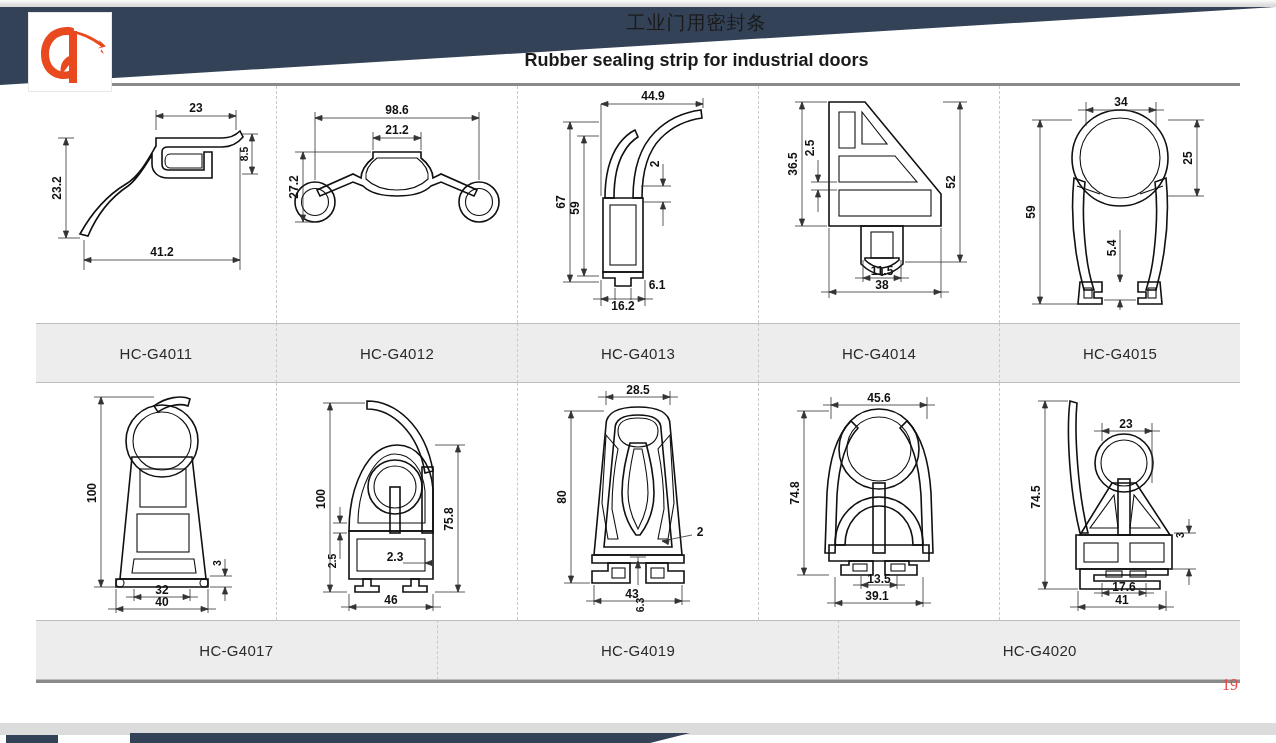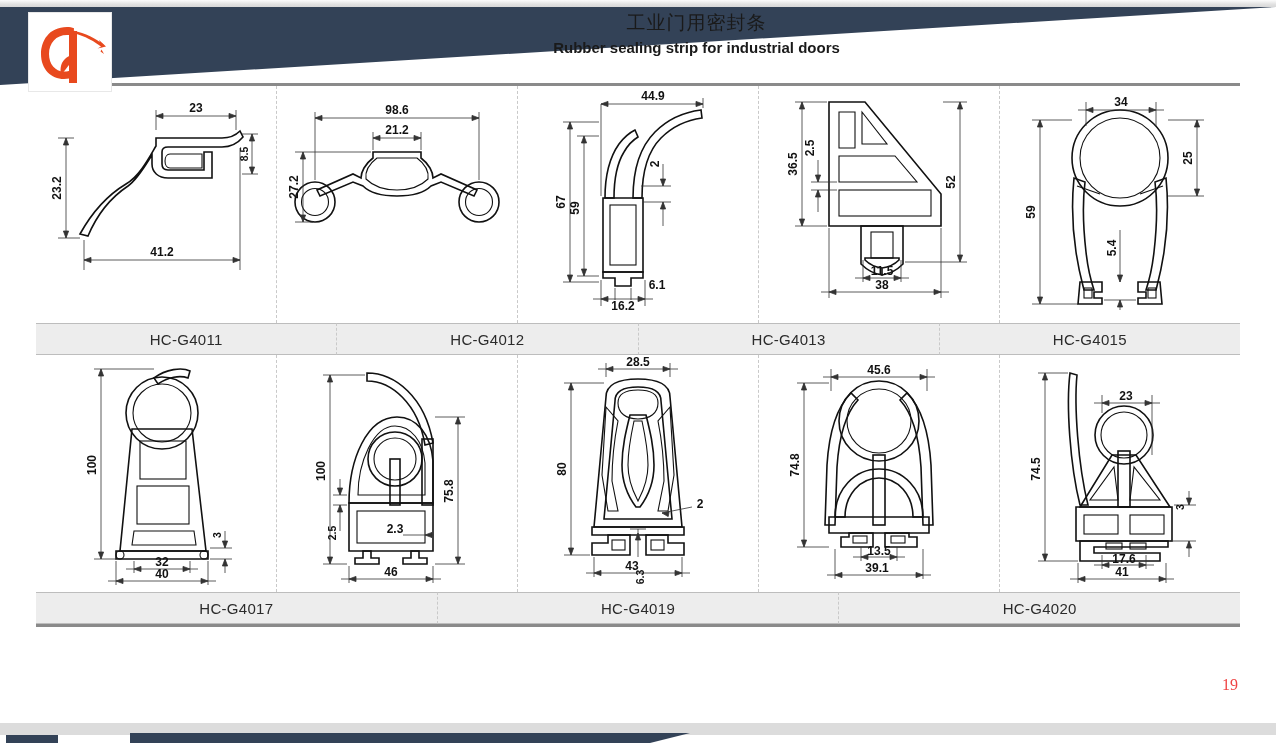--- a/index.html
+++ b/index.html
@@ -29,32 +29,32 @@
     position:absolute;left:0;top:10px;width:1276px;
     text-align:center;z-index:4;
     padding-left:117px;box-sizing:border-box;
   }
   #title-cn{
     font-family:"Liberation Serif", serif;
     font-size:19px;color:#1a1a1a;letter-spacing:1px;line-height:26px;
   }
   #title-en{
     font-family:"Liberation Sans", sans-serif;
-    font-size:15px;color:#1a1a1a;font-weight:bold;line-height:24px;
+    font-size:18px;color:#1a1a1a;font-weight:bold;line-height:24px;margin-top:12px;
   }
   
   #catalog{
     position:absolute;left:36px;top:83px;width:1204px;
     border-top:3px solid #8a8a8a;
     border-bottom:3px solid #8a8a8a;
     box-sizing:border-box;
   }
   .cat-row{display:flex;width:100%;}
   .fig-row{height:237px;}
-  .lbl-row{height:32px;}
+  .lbl-row{height:60px;}
   .cat-cell{
     flex:1 1 0;
     position:relative;
     border-right:1px dashed #c9c9c9;
     box-sizing:border-box;
   }
   .cat-cell:last-child{border-right:none;}
   .fig-cell{
     display:flex;align-items:flex-start;justify-content:center;
     overflow:hidden;background:#ffffff;
@@ -454,20 +454,23 @@
     <div class="cat-cell lbl-cell">
       <span>HC-G4011</span>
     </div>
     <div class="cat-cell lbl-cell">
       <span>HC-G4012</span>
     </div>
     <div class="cat-cell lbl-cell">
       <span>HC-G4013</span>
     </div>
     <div class="cat-cell lbl-cell">
+      <span>HC-G4014</span>
+    </div>
+    <div class="cat-cell lbl-cell">
       <span>HC-G4015</span>
     </div>
   </div>
 
   <div class="cat-row fig-row">
 
     <div class="cat-cell fig-cell">
       <svg class="profile" width="205" height="232" viewBox="0 0 205 232">
         <defs>
           <pattern id="hx6" width="5" height="5" patternUnits="userSpaceOnUse">

